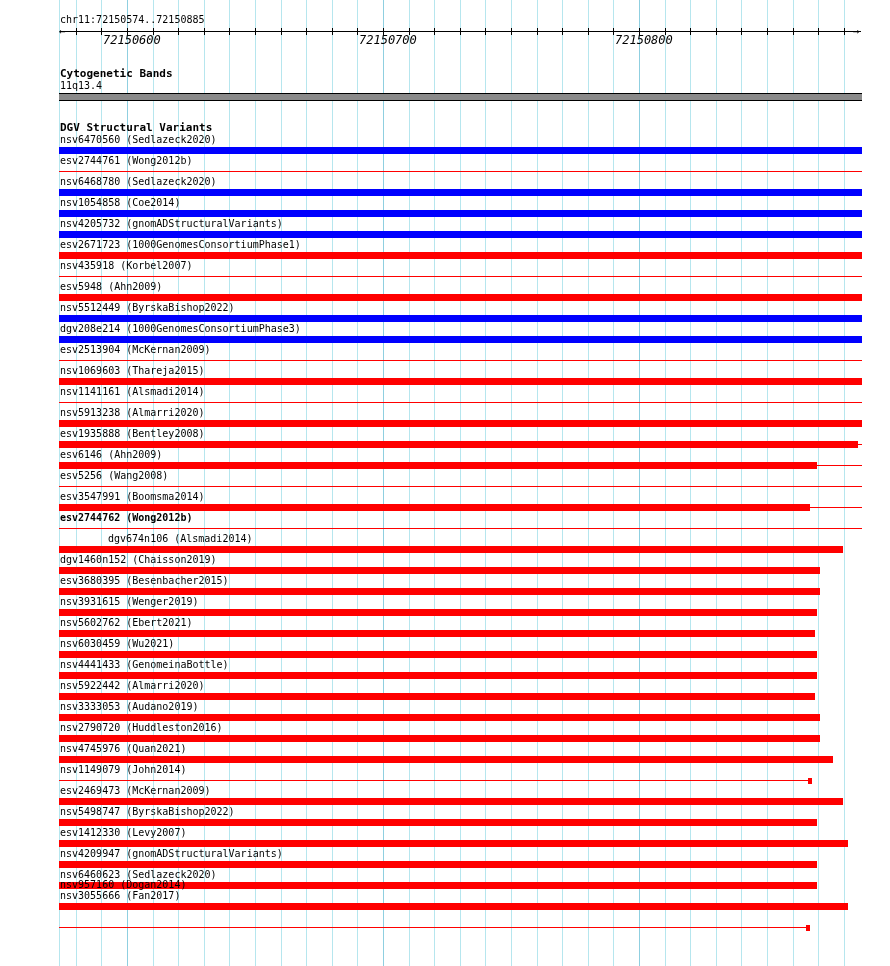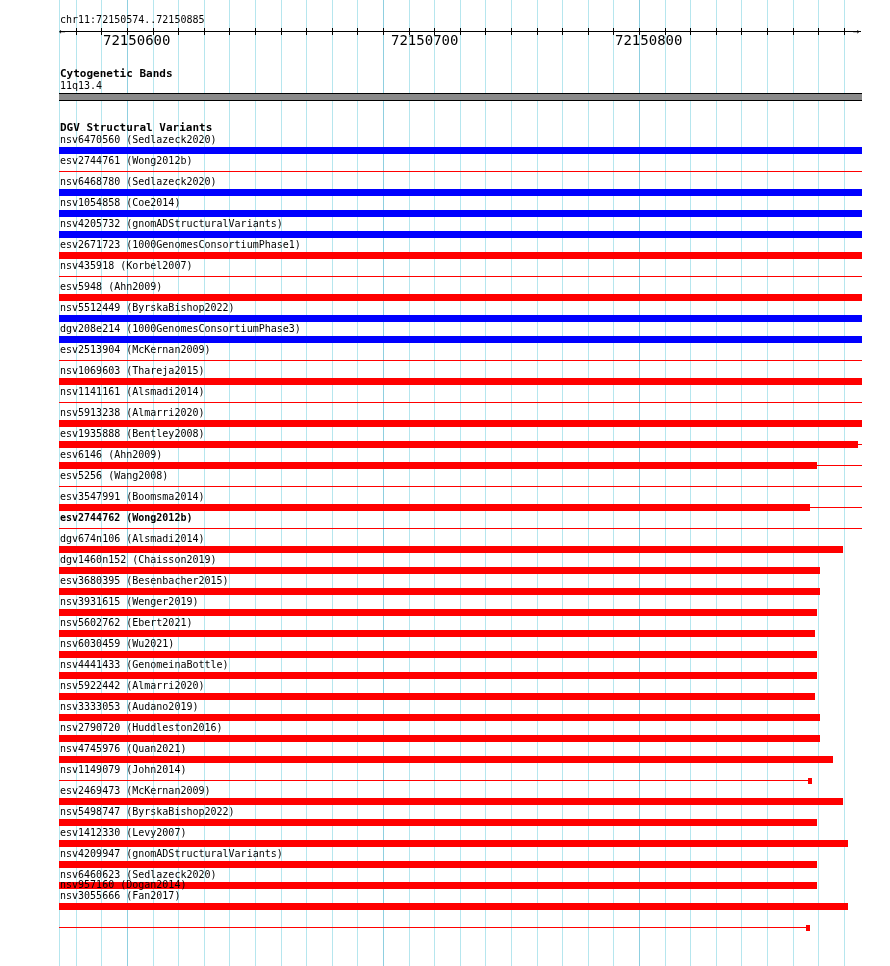--- a/index.html
+++ b/index.html
@@ -3,21 +3,21 @@
 <meta charset="utf-8">
 <style>
   html, body { margin:0; padding:0; background:#ffffff; }
   body { width:890px; height:966px; position:relative; overflow:hidden;
          font-family:"DejaVu Sans Mono","Liberation Mono",monospace; color:#000; }
   .grid { position:absolute; top:0; bottom:0; width:1px; background:#b6e6ee; }
   .grid.major { background:#8fcfe0; }
   .ruler-title { position:absolute; left:60px; top:14px; font-size:10px; line-height:12px; white-space:nowrap; }
   .ruler-line { position:absolute; left:60px; top:31px; width:801px; height:1px; background:#000; }
   .ruler-tick { position:absolute; top:28px; width:1px; height:7px; background:#000; }
-  .ruler-label { position:absolute; top:34px; font-size:14px; line-height:12px; white-space:nowrap; }
+  .ruler-label { position:absolute; top:34px; font-size:12px; line-height:12px; white-space:nowrap;font-style:italic; }
   .arrow { position:absolute; top:26px; font-size:11px; line-height:11px; }
   .track-title { position:absolute; left:60px; font-size:11px; font-weight:bold; line-height:12px; white-space:nowrap; }
   .band-label { position:absolute; left:60px; top:80px; font-size:10px; line-height:12px; }
   .band-bar { position:absolute; left:59px; top:93px; width:803px; height:6px; background:#8a8a8a;
               border-top:1px solid #000; border-bottom:1px solid #000; }
   .sv-label { position:absolute; left:60px; font-size:10px; line-height:11px; white-space:nowrap; }
   .sv-thin { position:absolute; height:1px; }
   .sv-thick { position:absolute; height:7px; }
   .sv-stub { position:absolute; width:4px; height:6px; }
 </style>
@@ -91,21 +91,21 @@
       <div class="ruler-tick" style="left: 665px;"></div>
       <div class="ruler-tick" style="left: 690px;"></div>
       <div class="ruler-tick" style="left: 716px;"></div>
       <div class="ruler-tick" style="left: 741px;"></div>
       <div class="ruler-tick" style="left: 767px;"></div>
       <div class="ruler-tick" style="left: 793px;"></div>
       <div class="ruler-tick" style="left: 818px;"></div>
       <div class="ruler-tick" style="left: 844px;"></div>
     </div>
   <div class="ruler-label" style="left:103px;">72150600</div>
-  <div class="ruler-label" style="left:359px;margin-left:32px;">72150700</div>
+  <div class="ruler-label" style="left:359px;">72150700</div>
   <div class="ruler-label" style="left:615px;">72150800</div>
 </div>
 
 <div>
   <div class="track-title" style="top:68px;">Cytogenetic Bands</div>
   <div class="band-label">11q13.4</div>
   <div class="band-bar"></div>
 </div>
 
 <div>
@@ -184,21 +184,21 @@
       <div>
         <div class="sv-label" style="top: 491px;">esv3547991 (Boomsma2014)</div>
         <div class="sv-thin" style="left: 59px; top: 507px; width: 803px; background: rgb(255, 0, 0);"></div>
         <div class="sv-thick" style="left: 59px; top: 504px; width: 751px; background: rgb(255, 0, 0);"></div>
       </div>
       <div>
         <div class="sv-label" style="top: 512px; font-weight: bold;">esv2744762 (Wong2012b)</div>
         <div class="sv-thin" style="left: 59px; top: 528px; width: 803px; background: rgb(255, 0, 0);"></div>
       </div>
       <div>
-        <div class="sv-label" style="top: 533px;">dgv674n106 (Alsmadi2014)</div>
+        <div class="sv-label" style="top: 533px; margin-left: 48px;">dgv674n106 (Alsmadi2014)</div>
         <div class="sv-thick" style="left: 59px; top: 546px; width: 784px; background: rgb(255, 0, 0);"></div>
       </div>
       <div>
         <div class="sv-label" style="top: 554px;">dgv1460n152 (Chaisson2019)</div>
         <div class="sv-thick" style="left: 59px; top: 567px; width: 761px; background: rgb(255, 0, 0);"></div>
       </div>
       <div>
         <div class="sv-label" style="top: 575px;">esv3680395 (Besenbacher2015)</div>
         <div class="sv-thick" style="left: 59px; top: 588px; width: 761px; background: rgb(255, 0, 0);"></div>
       </div>

